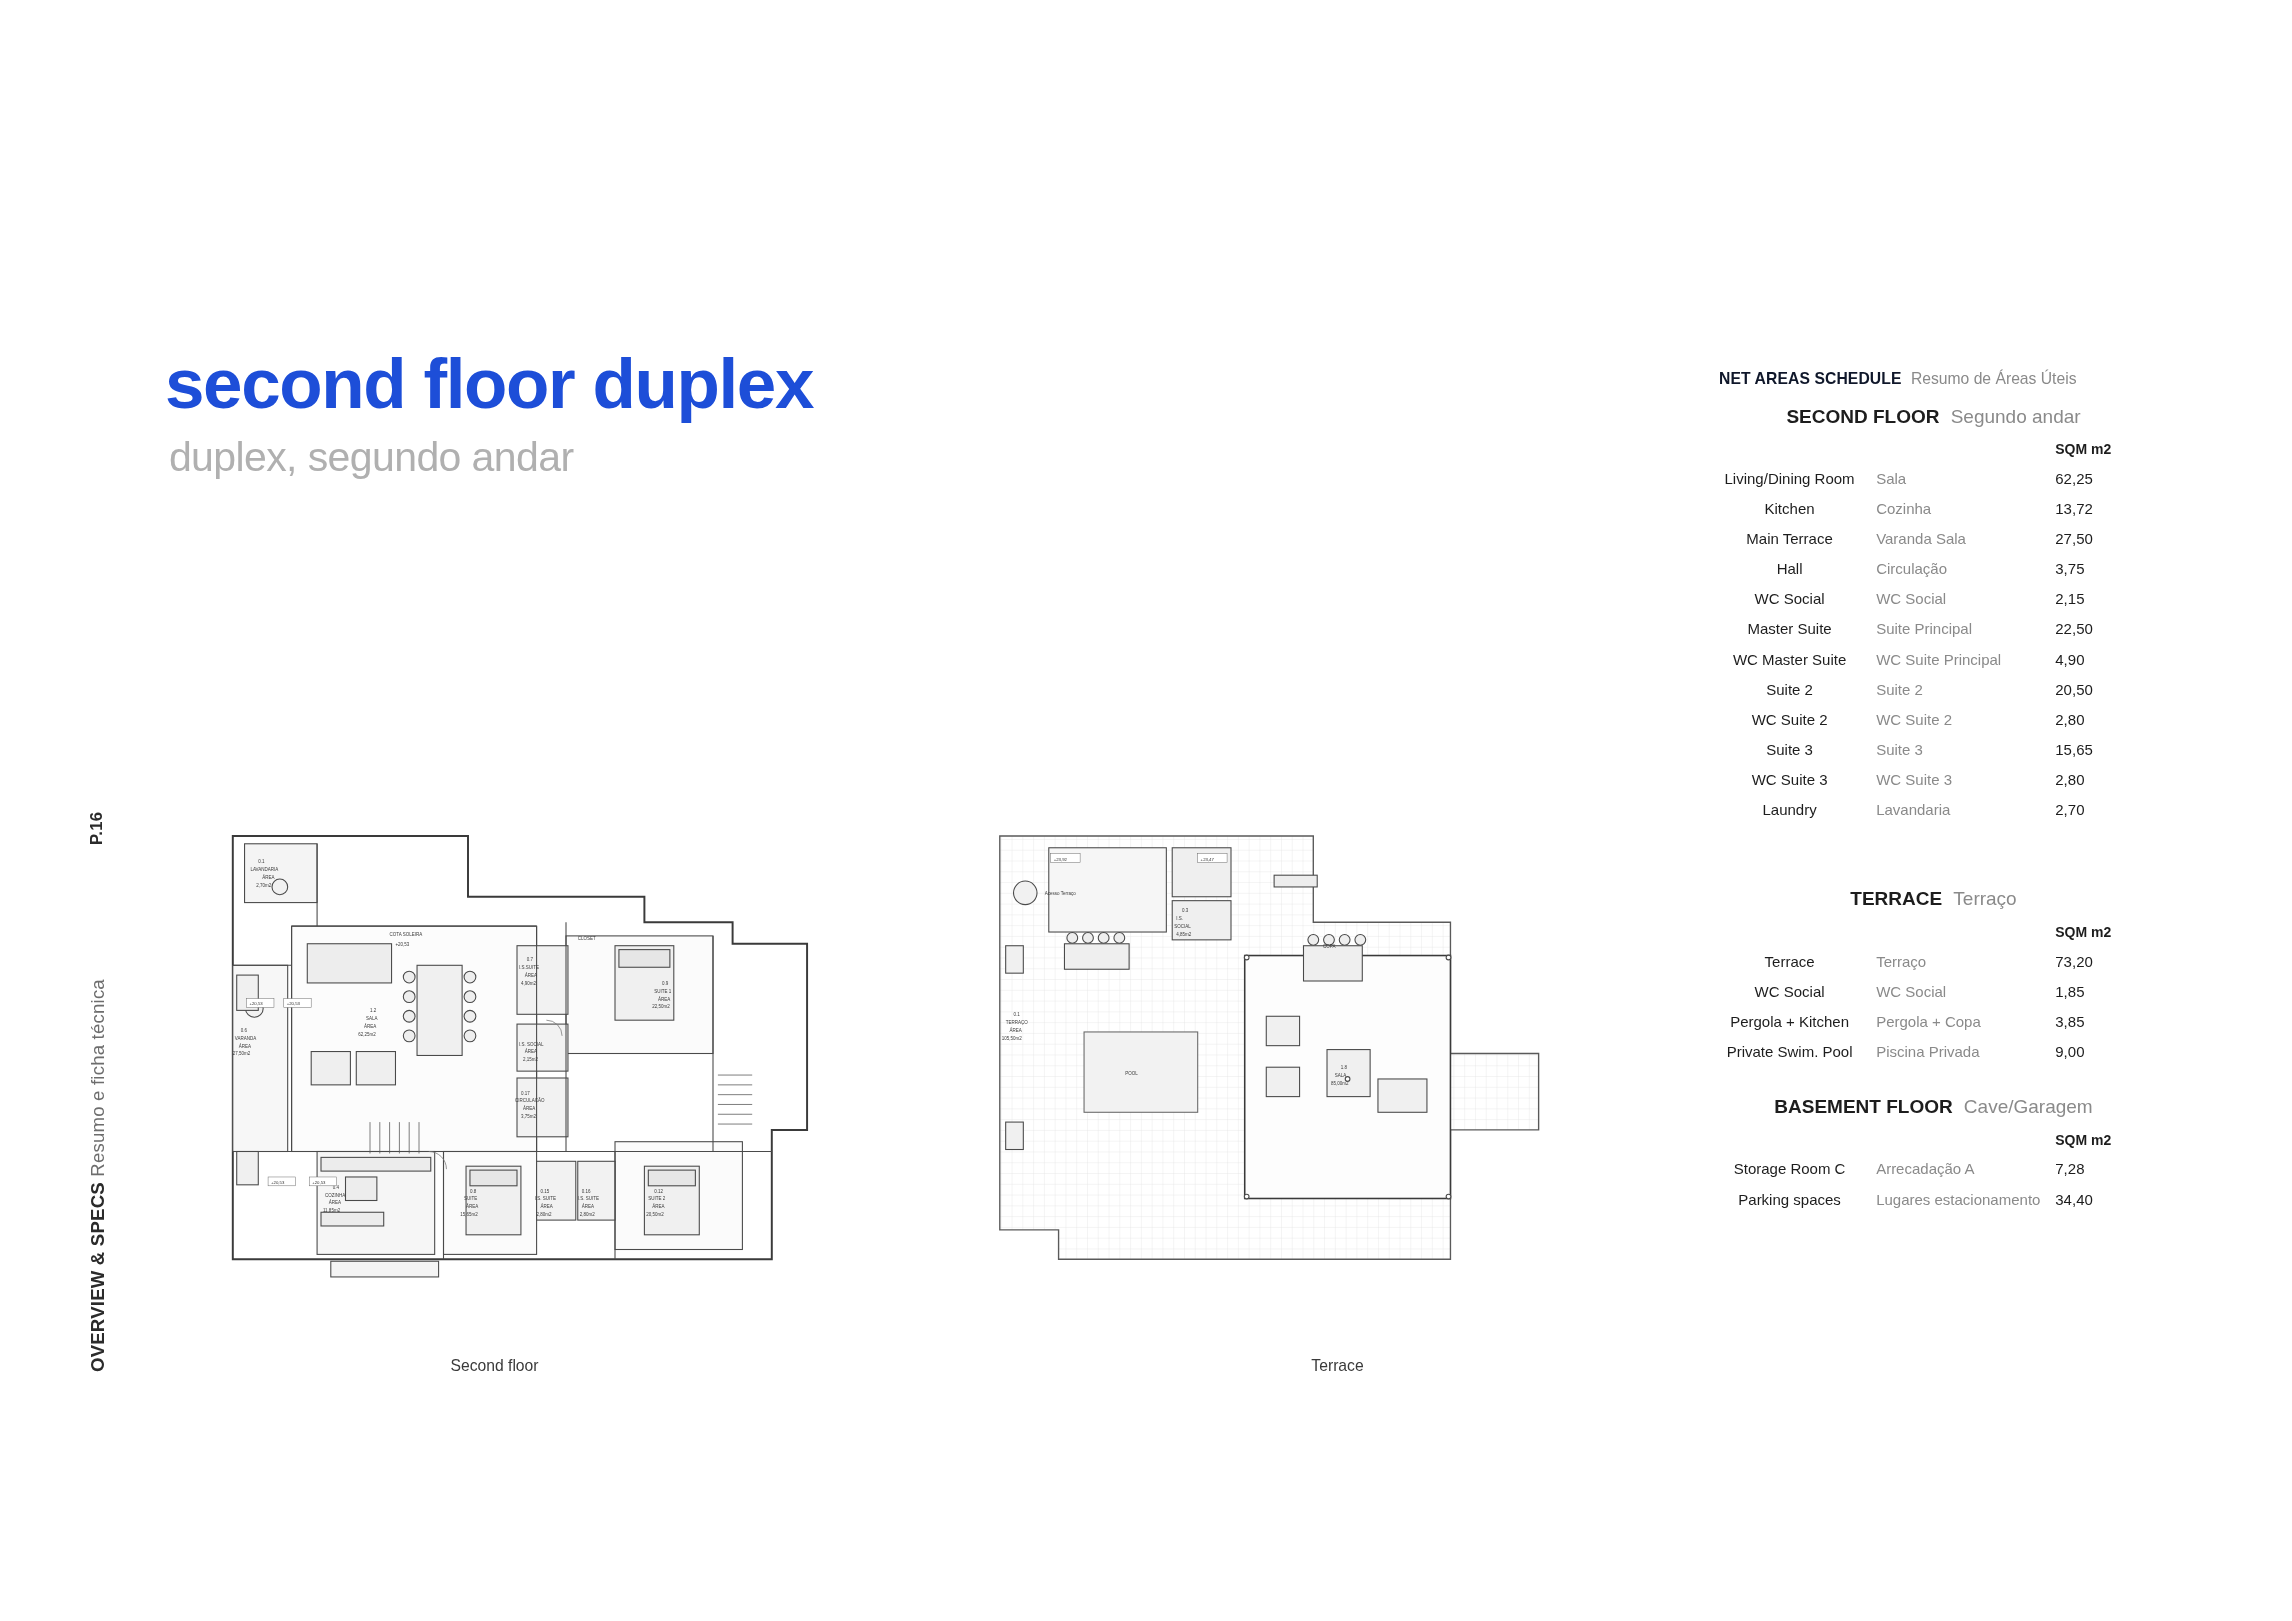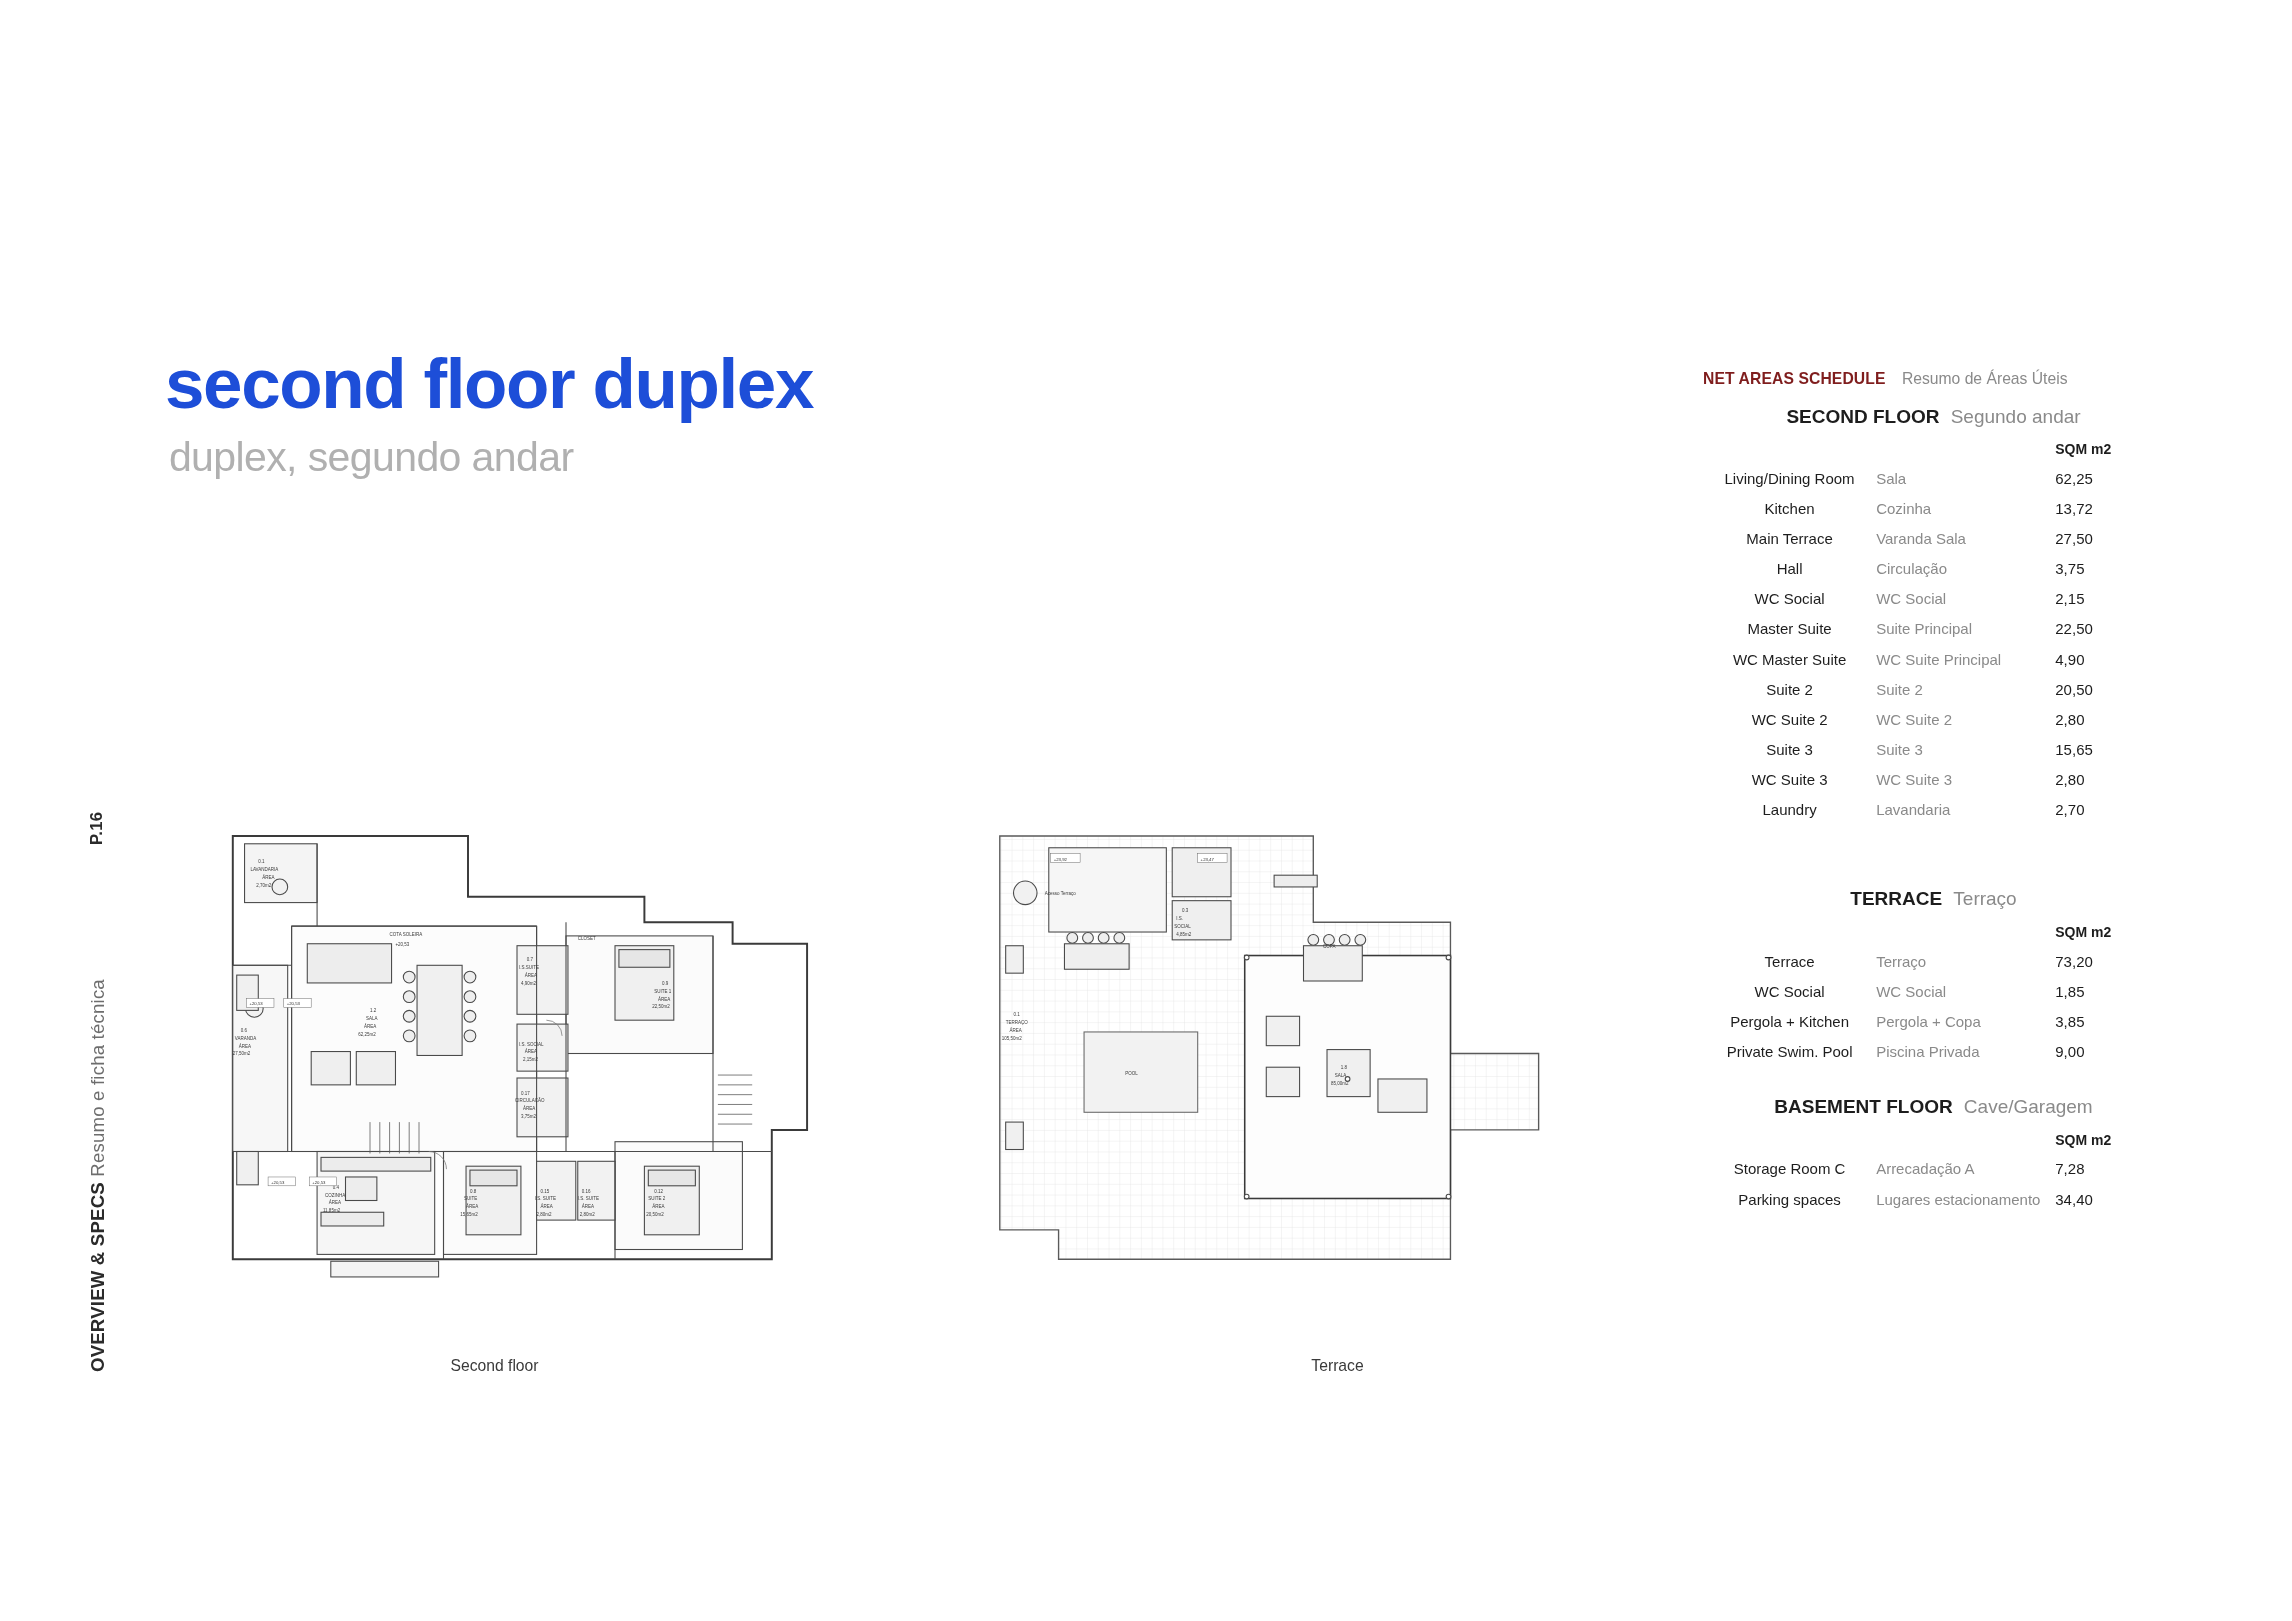--- a/index.html
+++ b/index.html
@@ -96,22 +96,22 @@
     position: absolute;
     left: 1703px;
     top: 370px;
     width: 461px;
   }
   .sched-head {
     font-size: 15.7px;
     margin-bottom: 17.6px;
     white-space: nowrap;
   }
-  .sched-head .b { font-weight: 700; color: #7f1d1d; letter-spacing: 0.1px; }
-  .sched-head .g { font-weight: 400; color: #8a8a8a; margin-left: 12px; }
+  .sched-head .b { font-weight: 700; color: #0f172a; letter-spacing: 0.1px; margin-left: 16px; }
+  .sched-head .g { font-weight: 400; color: #8a8a8a; margin-left: 5px; }
 
   .sect-title {
     font-size: 19px;
     margin: 0 0 13.7px 0;
     white-space: nowrap;
     text-align: center;
   }
   .sect-title .b { font-weight: 700; color: #1d1d1d; }
   .sect-title .g { font-weight: 400; color: #8a8a8a; margin-left: 5.9px; }
 

